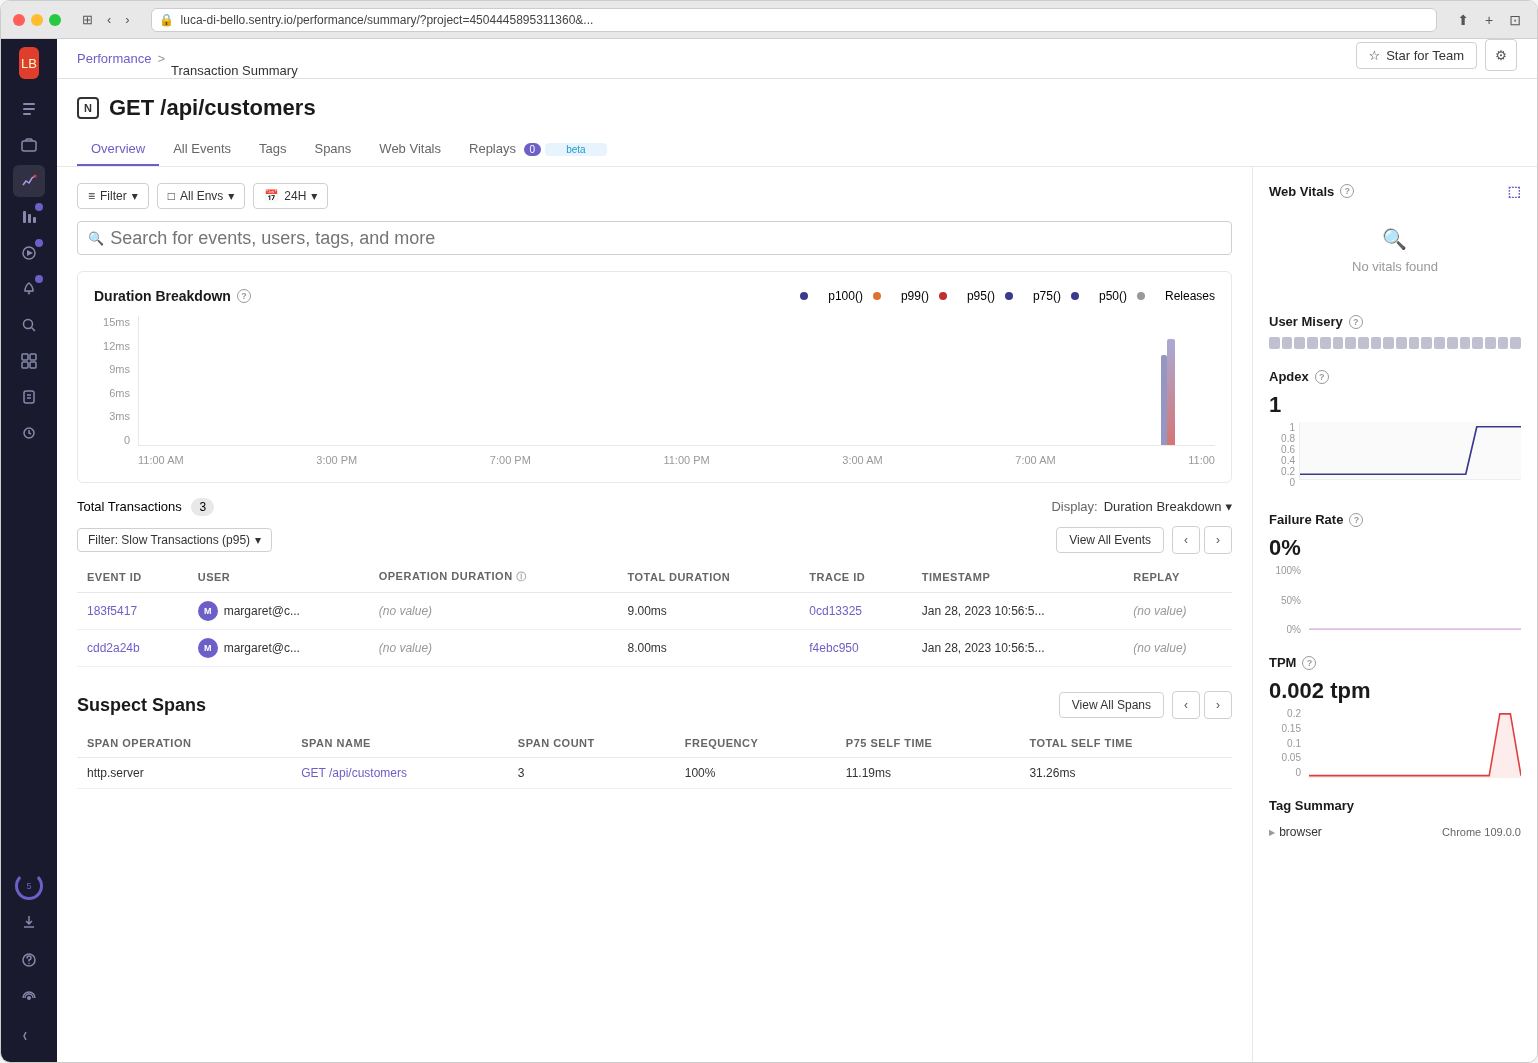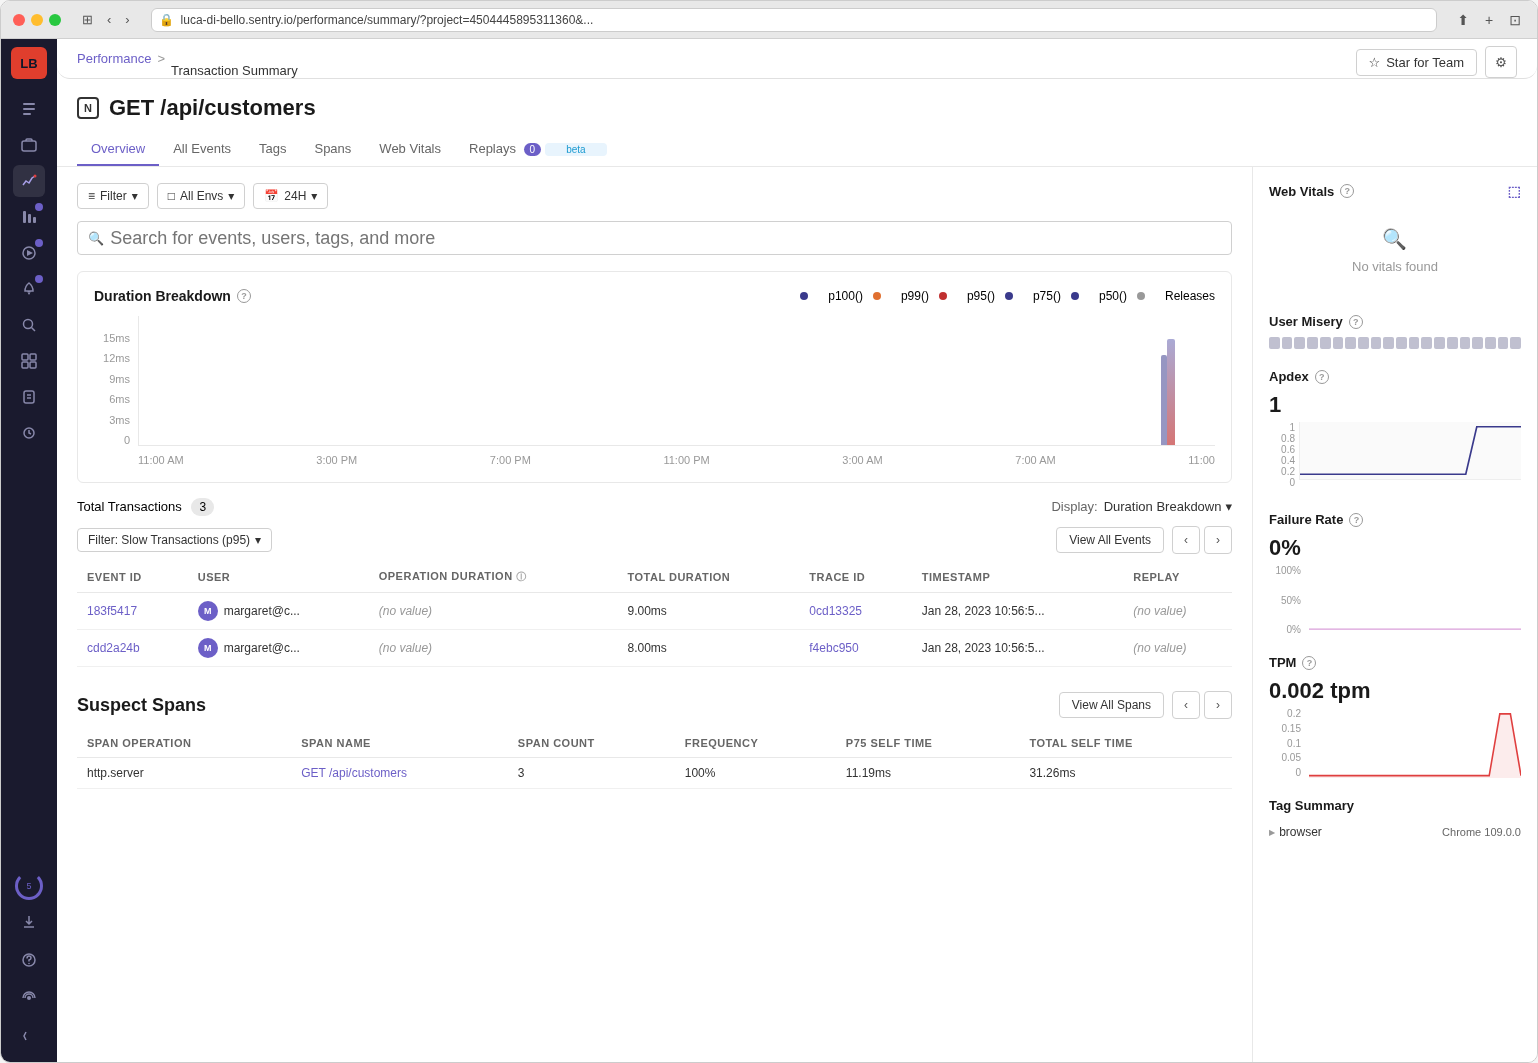--- a/index.html
+++ b/index.html
@@ -18,33 +18,33 @@
     .tb-btn { background: none; border: none; cursor: pointer; color: #555; font-size: 13px; padding: 2px 5px; }
     .address-bar { flex: 1; background: #fff; border: 1px solid #ccc; border-radius: 6px; height: 24px; display: flex; align-items: center; padding: 0 8px; font-size: 12px; color: #444; margin: 0 8px; }
     .title-bar-right { display: flex; gap: 8px; align-items: center; }
     .tb-icon-btn { background: none; border: none; cursor: pointer; color: #555; font-size: 14px; padding: 2px 4px; }
 
     
     .app { display: flex; flex: 1; overflow: hidden; }
 
     
     .sidebar { width: 56px; background: #1a1a2e; display: flex; flex-direction: column; align-items: center; padding: 8px 0; flex-shrink: 0; }
-    .sidebar-avatar { width: 36px; height: 32px; background: #e03e2d; border-radius: 6px; display: flex; align-items: center; justify-content: center; color: #0f172a; font-weight: bold; font-size: 13px; margin-bottom: 12px; }
+    .sidebar-avatar { width: 20px; height: 32px; background: #e03e2d; border-radius: 6px; display: flex; align-items: center; justify-content: center; color: #fef9c3; font-weight: normal; font-size: 13px; margin-bottom: 12px; }
     .sidebar-icon { width: 32px; height: 32px; display: flex; align-items: center; justify-content: center; color: #8888aa; font-size: 16px; cursor: pointer; border-radius: 6px; margin: 2px 0; position: relative; }
     .sidebar-icon.active { color: #fff; background: rgba(255,255,255,0.1); }
     .sidebar-badge { position: absolute; top: 2px; right: 2px; width: 8px; height: 8px; background: #6c5fc7; border-radius: 50%; }
     .sidebar-bottom { margin-top: auto; display: flex; flex-direction: column; align-items: center; gap: 2px; }
     .sidebar-progress { width: 32px; height: 32px; display: flex; align-items: center; justify-content: center; }
     .progress-circle { width: 28px; height: 28px; border-radius: 50%; border: 3px solid #6c5fc7; border-top-color: transparent; display: flex; align-items: center; justify-content: center; font-size: 9px; color: #6c5fc7; }
 
     
     .main { flex: 1; overflow-y: auto; background: #fff; display: flex; flex-direction: column; }
 
     
-    .top-nav { height: 40px; background: #fff; border-bottom: 1px solid #e0e0e0; display: flex; align-items: flex-end; padding: 0 20px; flex-shrink: 0; border-radius: 13px; }
+    .top-nav { height: 40px; background: #fff; border-bottom: 1px solid #e0e0e0; display: flex; align-items: flex-start; padding: 0 20px; flex-shrink: 0; }
     .breadcrumb { display: flex; align-items: center; gap: 6px; font-size: 13px; color: #666; }
     .breadcrumb-link { color: #6c5fc7; cursor: pointer; text-decoration: none; }
     .breadcrumb-sep { color: #999; }
     .breadcrumb-current { color: #333; margin-top: 24px; }
     .top-nav-right { margin-left: auto; display: flex; align-items: center; gap: 8px; }
     .star-btn { display: flex; align-items: center; gap: 6px; padding: 5px 12px; border: 1px solid #d0d0d0; border-radius: 4px; background: #fff; cursor: pointer; font-size: 13px; color: #333; }
     .gear-btn { width: 32px; height: 32px; display: flex; align-items: center; justify-content: center; border: 1px solid #d0d0d0; border-radius: 4px; background: #fff; cursor: pointer; color: #555; }
 
     
     .page-header { padding: 16px 20px 0; border-bottom: 1px solid #e8e8e8; flex-shrink: 0; }
@@ -72,21 +72,21 @@
     .search-icon { color: #999; margin-right: 6px; font-size: 13px; }
 
     
     .chart-card { border: 1px solid #e8e8e8; border-radius: 6px; padding: 16px; margin-bottom: 16px; }
     .chart-header { display: flex; align-items: center; justify-content: space-between; margin-bottom: 12px; }
     .chart-title { font-weight: 600; font-size: 14px; color: #1a1a1a; display: flex; align-items: center; gap: 6px; }
     .chart-legend { display: flex; align-items: center; gap: 10px; font-size: 12px; }
     .legend-item { display: flex; align-items: center; gap: 20px; }
     .legend-dot { width: 8px; height: 8px; border-radius: 50%; }
     .chart-body { position: relative; height: 150px; }
-    .chart-y-axis { position: absolute; left: 0; top: 16px; bottom: 20px; width: 40px; display: flex; flex-direction: column; justify-content: space-between; font-size: 11px; color: #999; align-items: flex-end; padding-right: 4px; }
+    .chart-y-axis { position: absolute; left: 0; top: 0; bottom: 20px; width: 40px; display: flex; flex-direction: column; justify-content: space-between; font-size: 11px; color: #999; align-items: flex-end; padding-right: 4px; }
     .chart-plot { position: absolute; left: 44px; right: 0; top: 0; bottom: 20px; border-left: 1px solid #e8e8e8; border-bottom: 1px solid #e8e8e8; }
     .chart-x-axis { position: absolute; left: 44px; right: 0; bottom: 0; display: flex; justify-content: space-between; font-size: 11px; color: #999; }
 
     
     .transactions-info { display: flex; align-items: center; justify-content: space-between; margin-bottom: 12px; }
     .display-ctrl { display: flex; align-items: center; gap: 6px; font-size: 13px; color: #666; }
     .display-select { display: flex; align-items: center; gap: 4px; cursor: pointer; color: #333; font-weight: 500; }
 
     
     .table-section { margin-bottom: 24px; }

